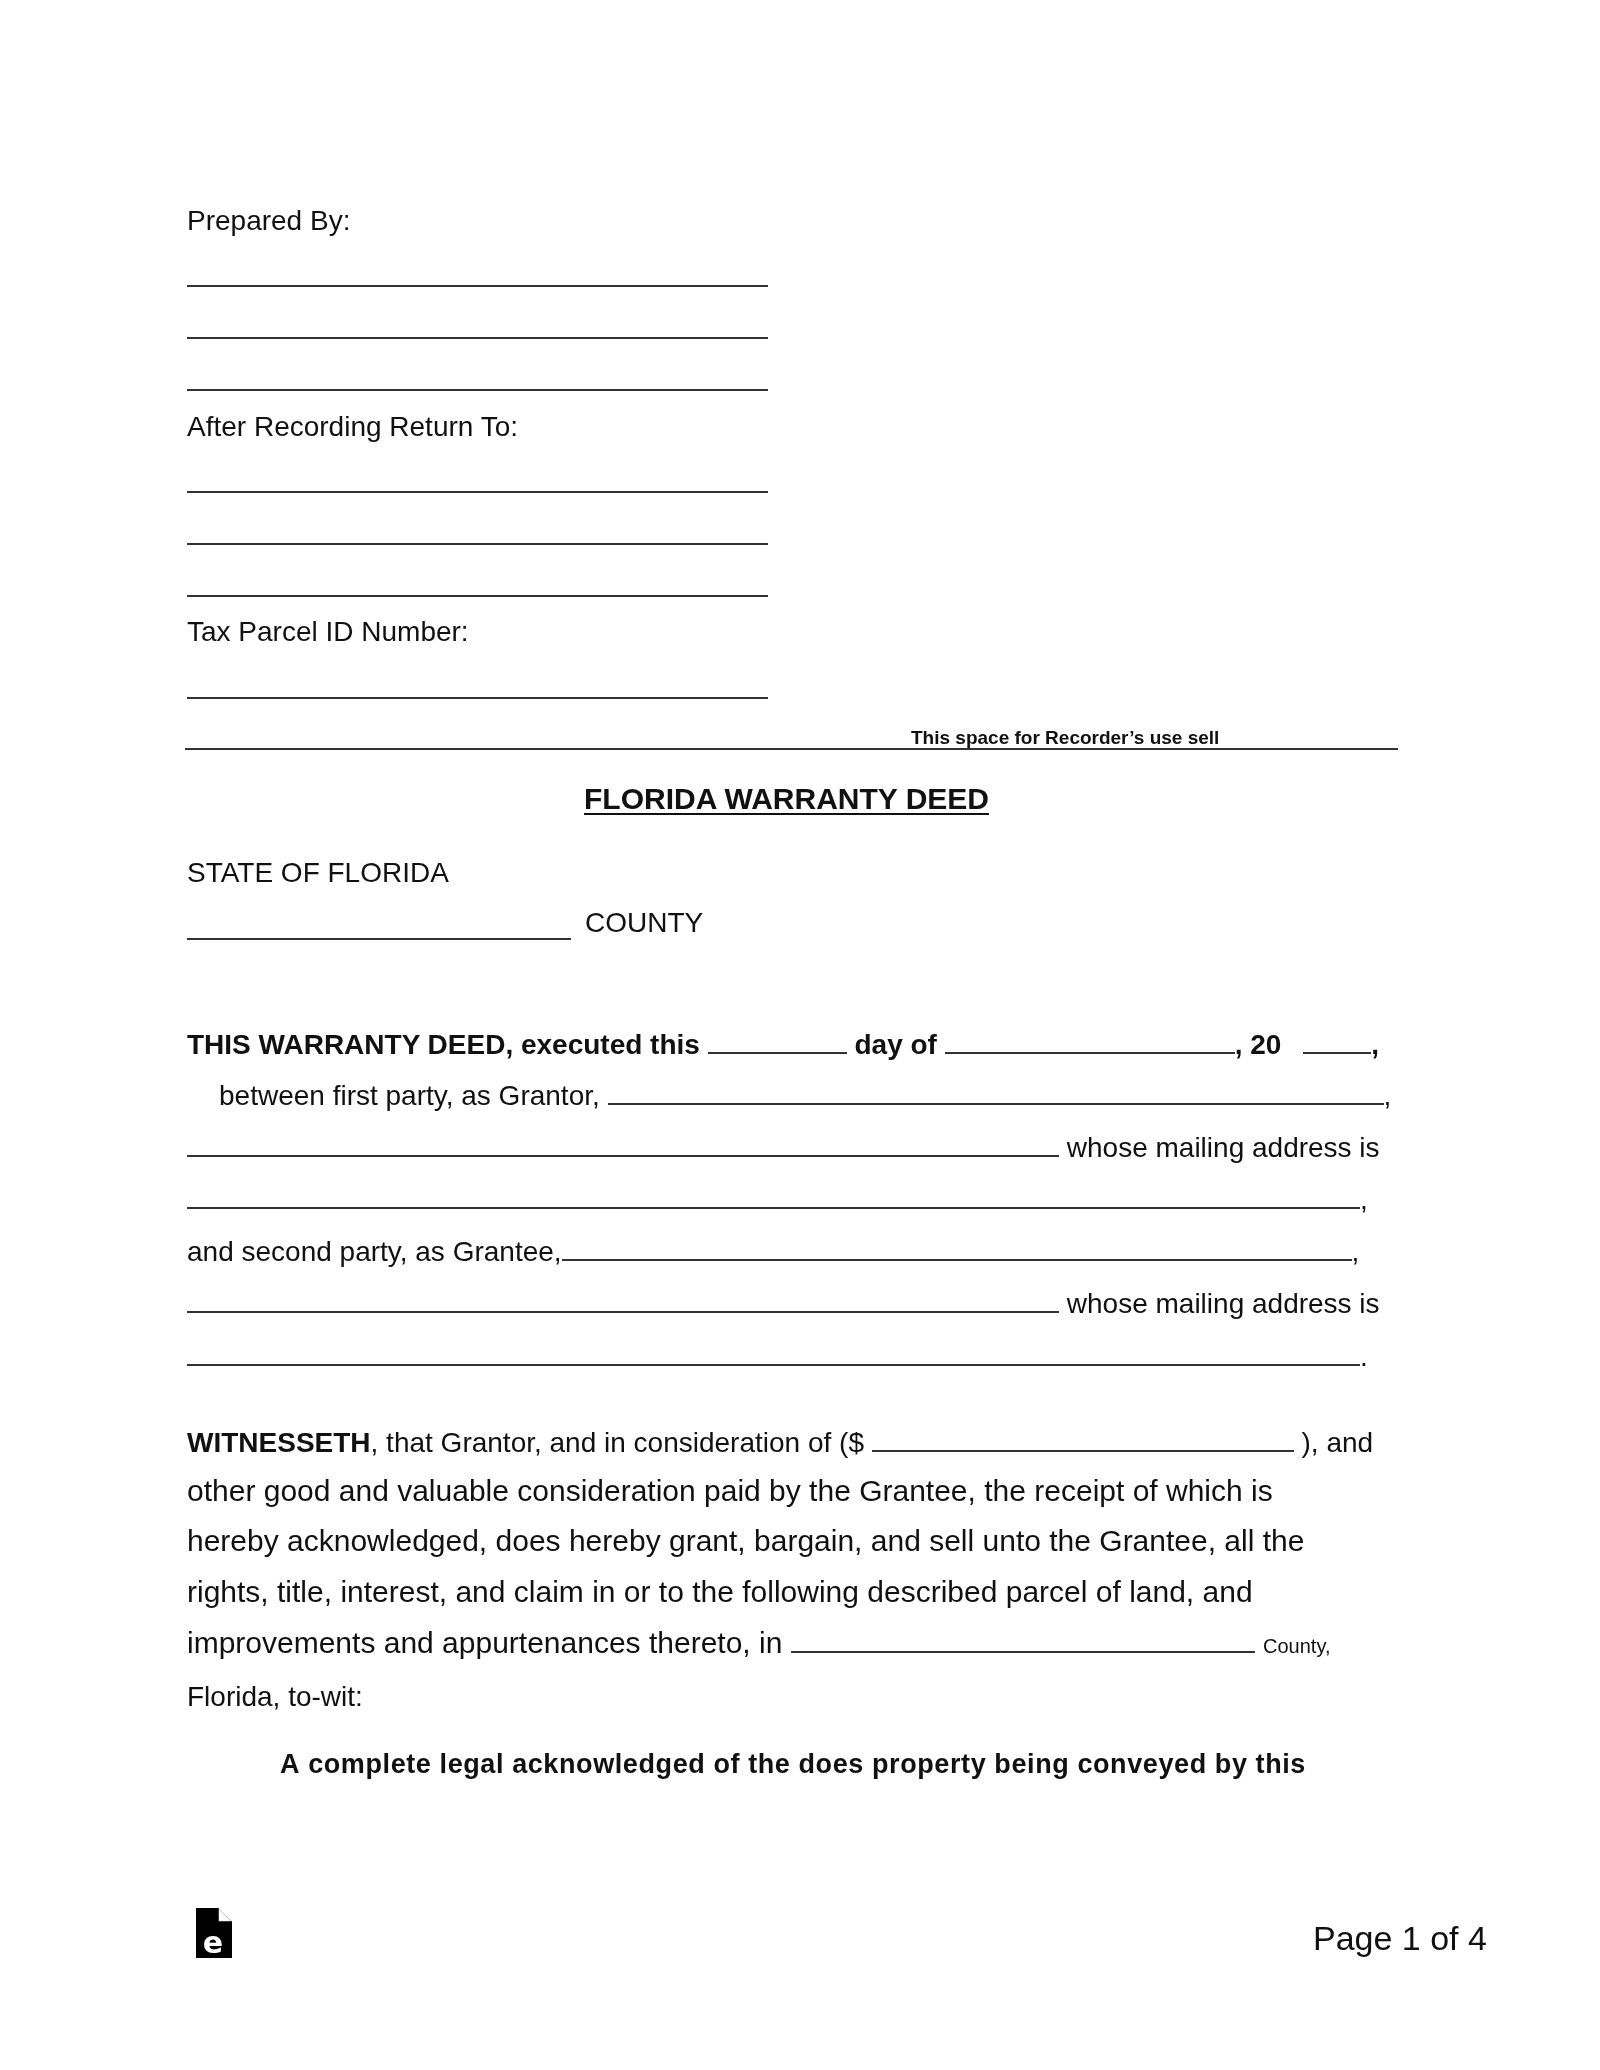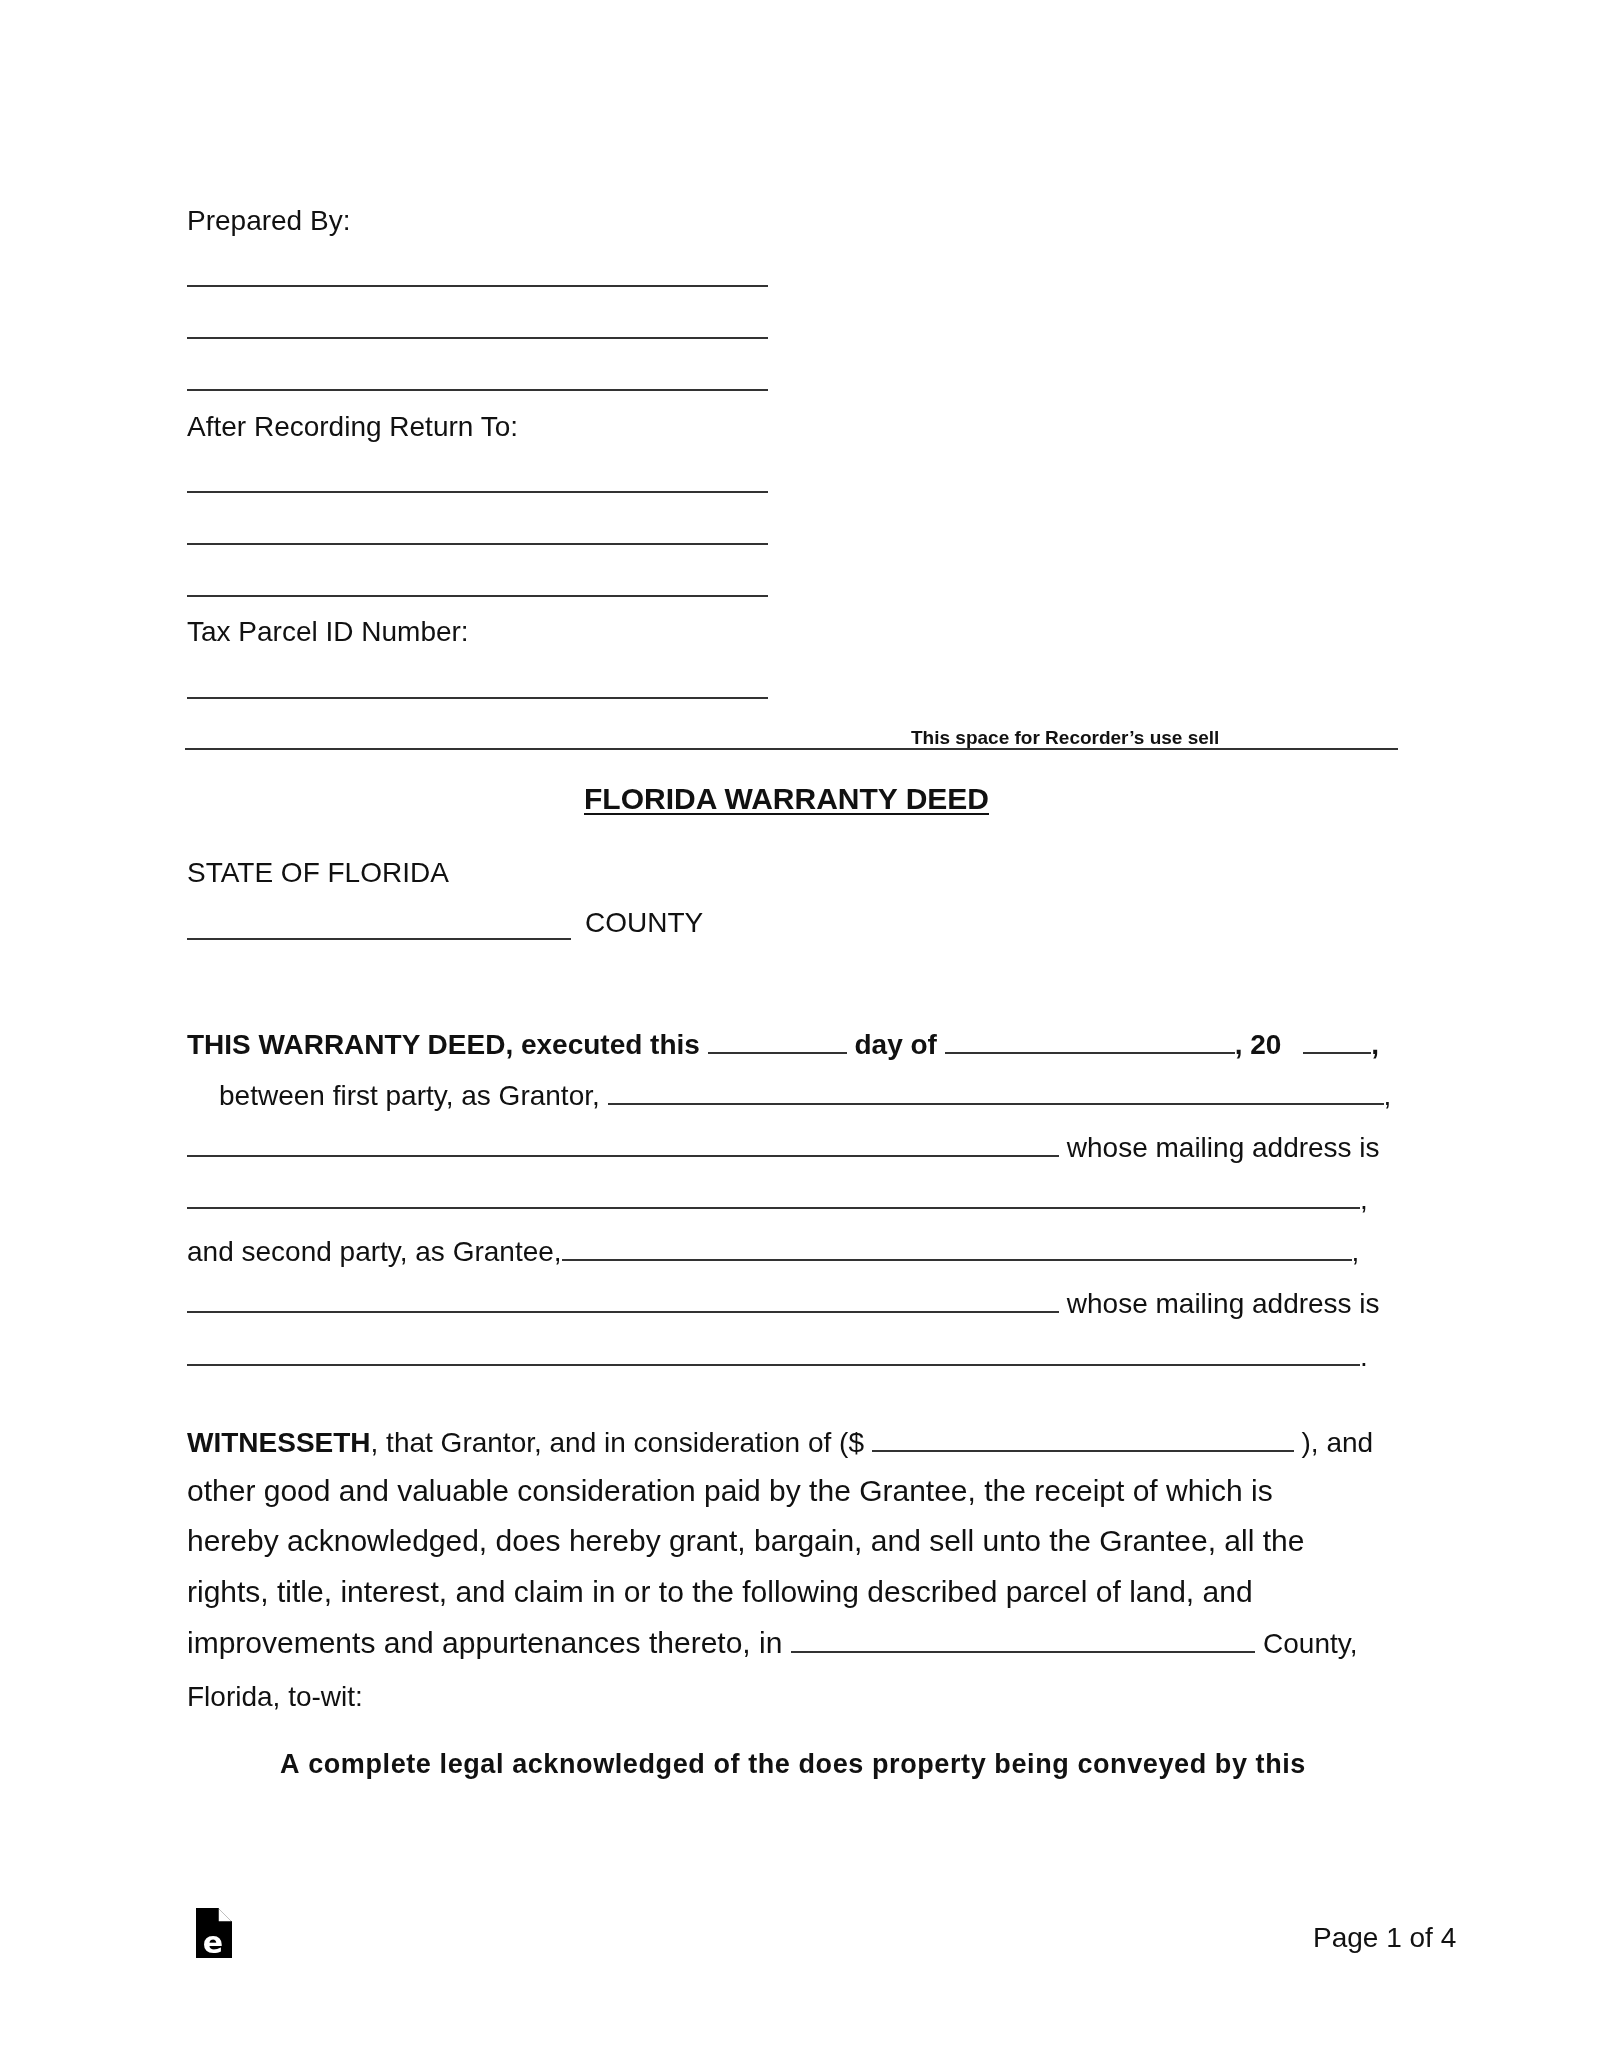--- a/index.html
+++ b/index.html
@@ -10,21 +10,21 @@
   .rule { position: absolute; height: 0; border-top: 2px solid #333333; }
   .blank { display: inline-block; border-bottom: 2px solid #333333; height: 26px; vertical-align: baseline; }
   .line { position: absolute; left: 187px; font-size: 28px; line-height: 34px; white-space: nowrap; }
   .para { font-size: 30px; }
   .title { font-weight: bold; font-size: 30px; text-decoration: underline; text-underline-offset: 4px; text-decoration-thickness: 2px; }
   .recorder { font-weight: bold; font-size: 19px; }
   .notice { position: absolute; left: 280px; width: 1026px; font-weight: bold; font-size: 27px; line-height: 32px; letter-spacing: 0.6px; }
   .notice .l1 { display: flex; justify-content: space-between; }
   .u { text-decoration: underline; text-decoration-thickness: 2px; }
   .logo { position: absolute; left: 196px; top: 1908px; width: 36px; height: 50px; }
-  .pagenum { position: absolute; left: 1313px; top: 1923px; font-size: 28px; line-height: 30px; }
+  .pagenum { position: absolute; left: 1313px; top: 1923px; font-size: 34px; line-height: 30px; }
 </style>
 </head>
 <body>
 
 <div class="abs lbl" style="left:187px; top:205px;">Prepared By:</div>
 <div class="rule" style="left:187px; width:581px; top:285px;"></div>
 <div class="rule" style="left:187px; width:581px; top:337px;"></div>
 <div class="rule" style="left:187px; width:581px; top:389px;"></div>
 
 <div class="abs lbl" style="left:187px; top:411px;">After Recording Return To:</div>
@@ -83,21 +83,21 @@
   <b>WITNESSETH</b><span>, that Grantor, and in consideration of ($</span>
   <span class="blank" style="width:422px;"></span>
   <span>), and</span>
 </div>
 <div class="line para" style="top:1474px;">other good and valuable consideration paid by the Grantee, the receipt of which is</div>
 <div class="line para" style="top:1524px;">hereby acknowledged, does hereby grant, bargain, and sell unto the Grantee, all the</div>
 <div class="line para" style="top:1575px;">rights, title, interest, and claim in or to the following described parcel of land, and</div>
 <div class="line para" style="top:1625px;">
   <span>improvements and appurtenances thereto, in</span>
   <span class="blank" style="width:464px;"></span>
-  <span style="font-size:28px;margin-top:44px;">County,</span>
+  <span style="font-size:20px;margin-top:44px;">County,</span>
 </div>
 <div class="line" style="top:1680px;">Florida, to-wit:</div>
 
 <div class="notice" style="top:1748px;">
   <div class="l1" id="notice-l1">
       <span>A</span>
       <span>complete</span>
       <span>legal</span>
       <span>acknowledged</span>
       <span>of</span>

